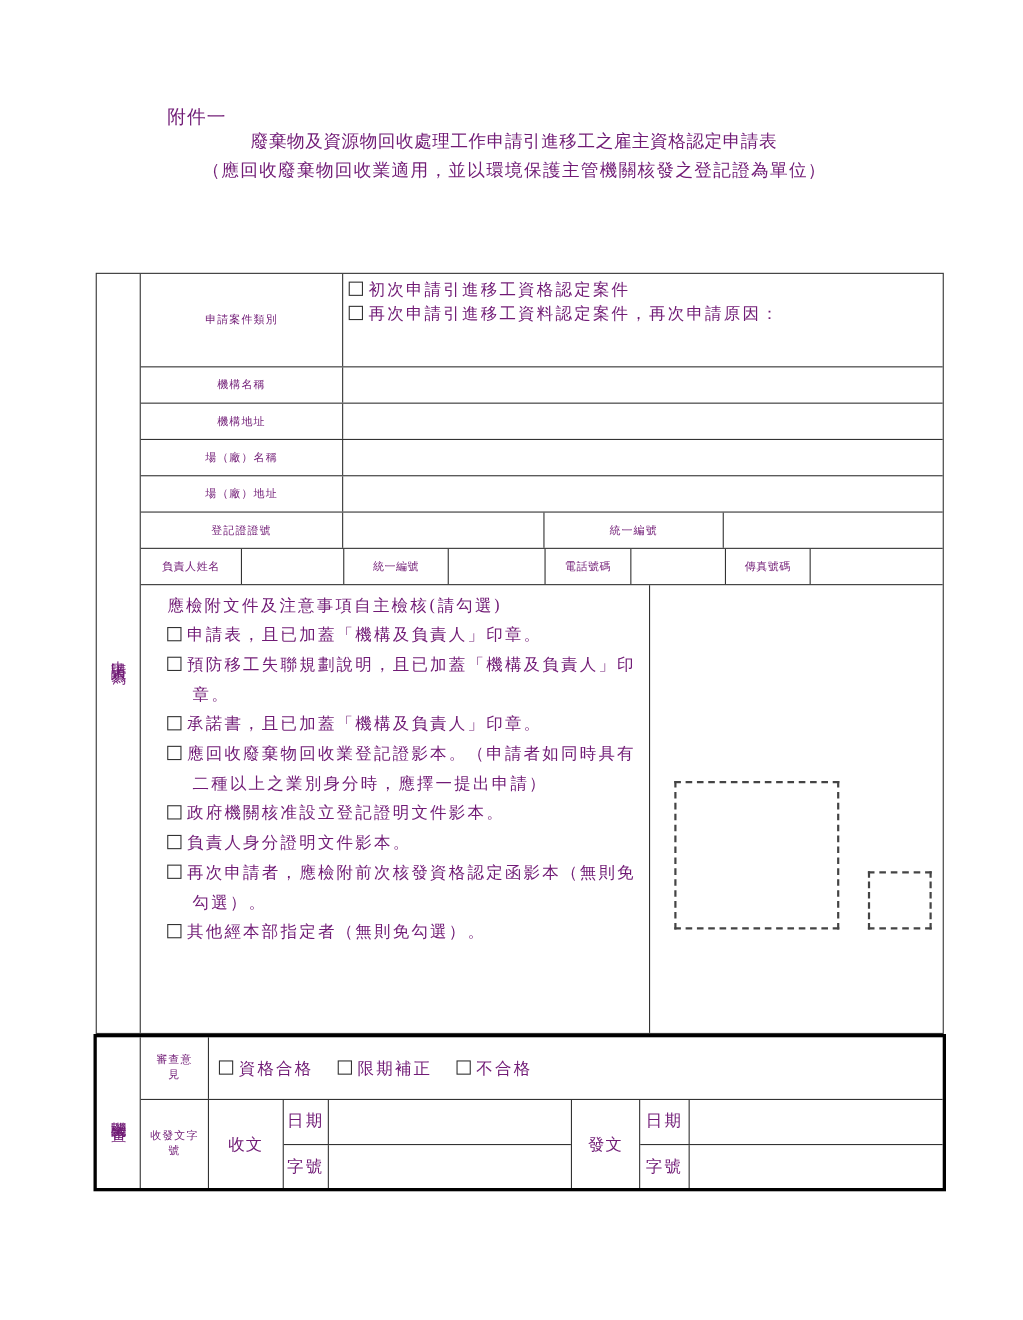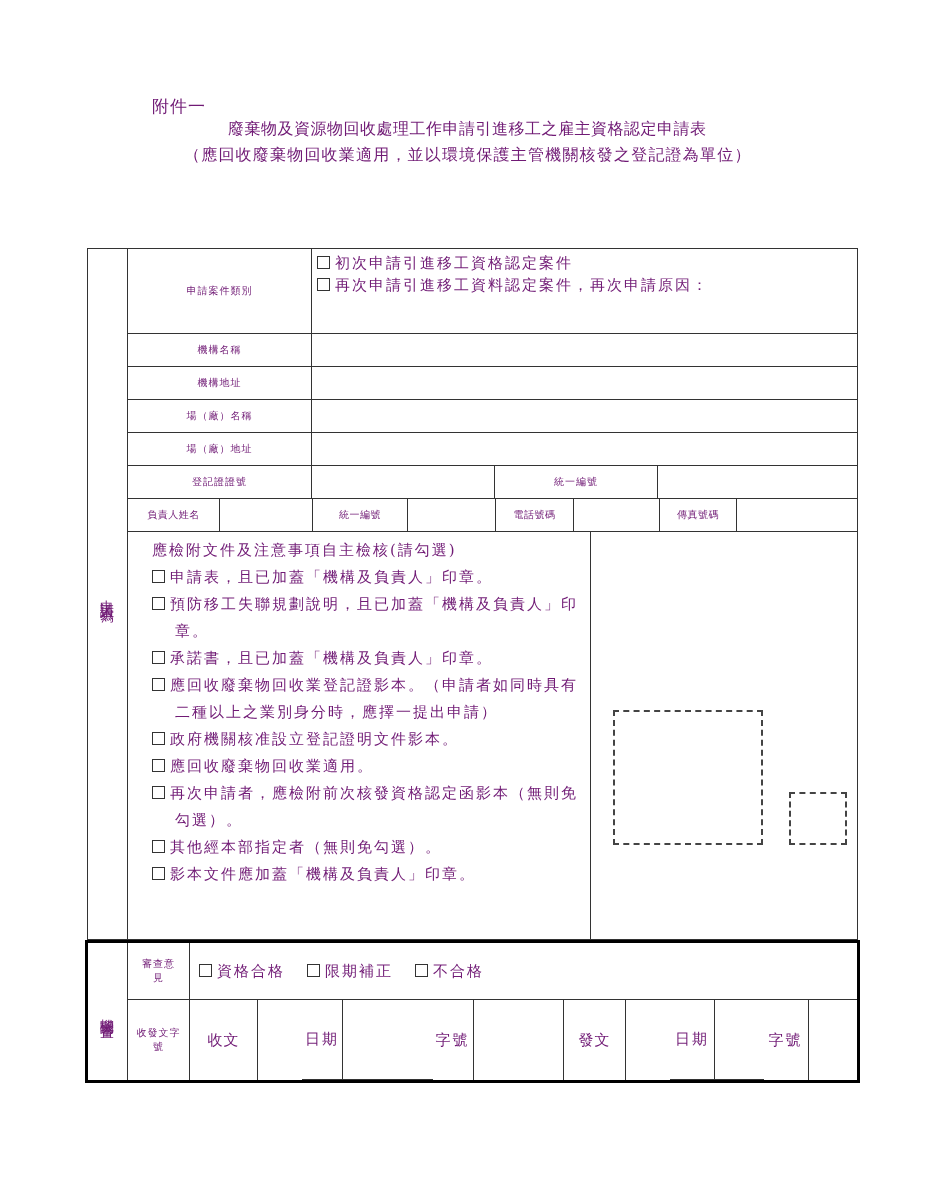--- a/index.html
+++ b/index.html
@@ -68,21 +68,21 @@
   .wrap4 { display:block; width:38px; text-align:center; line-height:1.45; }
   .wrap5 { display:block; width:54px; text-align:center; line-height:1.45; }
   .opinion-row { height:57px; }
   .w-sm { width:62px; }
   .opinion-opts { flex:1; display:flex; align-items:center; gap:22px; padding-left:9px;
                   font-size:15px; letter-spacing:2px; }
   .op-item { white-space:nowrap; }
   .docs-row { flex:1; }
   .doc-side { display:flex; align-items:center; justify-content:center; font-size:15px; letter-spacing:1px; }
   .w-recv { width:68px; } .w-send { width:62px; }
-  .doc-sub { display:flex; flex-direction:row; border-right:1px solid #333;margin-left:44px; }
+  .doc-sub { display:flex; flex-direction:column; border-right:1px solid #333; }
   .w-sub1 { width:262px; } 
   .doc-sub.flex1 { border-right:none; }
   .doc-line { flex:1; display:flex; border-bottom:1px solid #333; }
   .doc-line:last-child { border-bottom:none; }
   .doc-lab { border-right:1px solid #333; display:flex; align-items:center; justify-content:center;
              font-size:15px; letter-spacing:2px; }
   .w-dl1 { width:41px; } .w-dl2 { width:45px; }
   .doc-val { flex:1; }
 </style>
 </head>
@@ -151,24 +151,23 @@
         </div>
 
         <div class="row check-row">
           <div class="checklist">
             <div>應檢附文件及注意事項自主檢核(請勾選)</div>
             <div class="ck-item"><span class="cb"></span><span>申請表，且已加蓋「機構及負責人」印章。</span></div>
             <div class="ck-item"><span class="cb"></span><span>預防移工失聯規劃說明，且已加蓋「機構及負責人」印章。</span></div>
             <div class="ck-item"><span class="cb"></span><span>承諾書，且已加蓋「機構及負責人」印章。</span></div>
             <div class="ck-item"><span class="cb"></span><span>應回收廢棄物回收業登記證影本。（申請者如同時具有二種以上之業別身分時，應擇一提出申請）</span></div>
             <div class="ck-item"><span class="cb"></span><span>政府機關核准設立登記證明文件影本。</span></div>
-            <div class="ck-item"><span class="cb"></span><span>應回收廢棄物回收業適用。</span></div>
+            <div class="ck-item"><span class="cb"></span><span>負責人身分證明文件影本。</span></div>
             <div class="ck-item"><span class="cb"></span><span>再次申請者，應檢附前次核發資格認定函影本（無則免勾選）。</span></div>
             <div class="ck-item"><span class="cb"></span><span>其他經本部指定者（無則免勾選）。</span></div>
-            <div class="ck-item"><span class="cb"></span><span>影本文件應加蓋「機構及負責人」印章。</span></div>
           </div>
           <div class="stamp-area">
             <div class="stamp-big"></div>
             <div class="stamp-small"></div>
           </div>
         </div>
 
       </div>
     </div>
 

